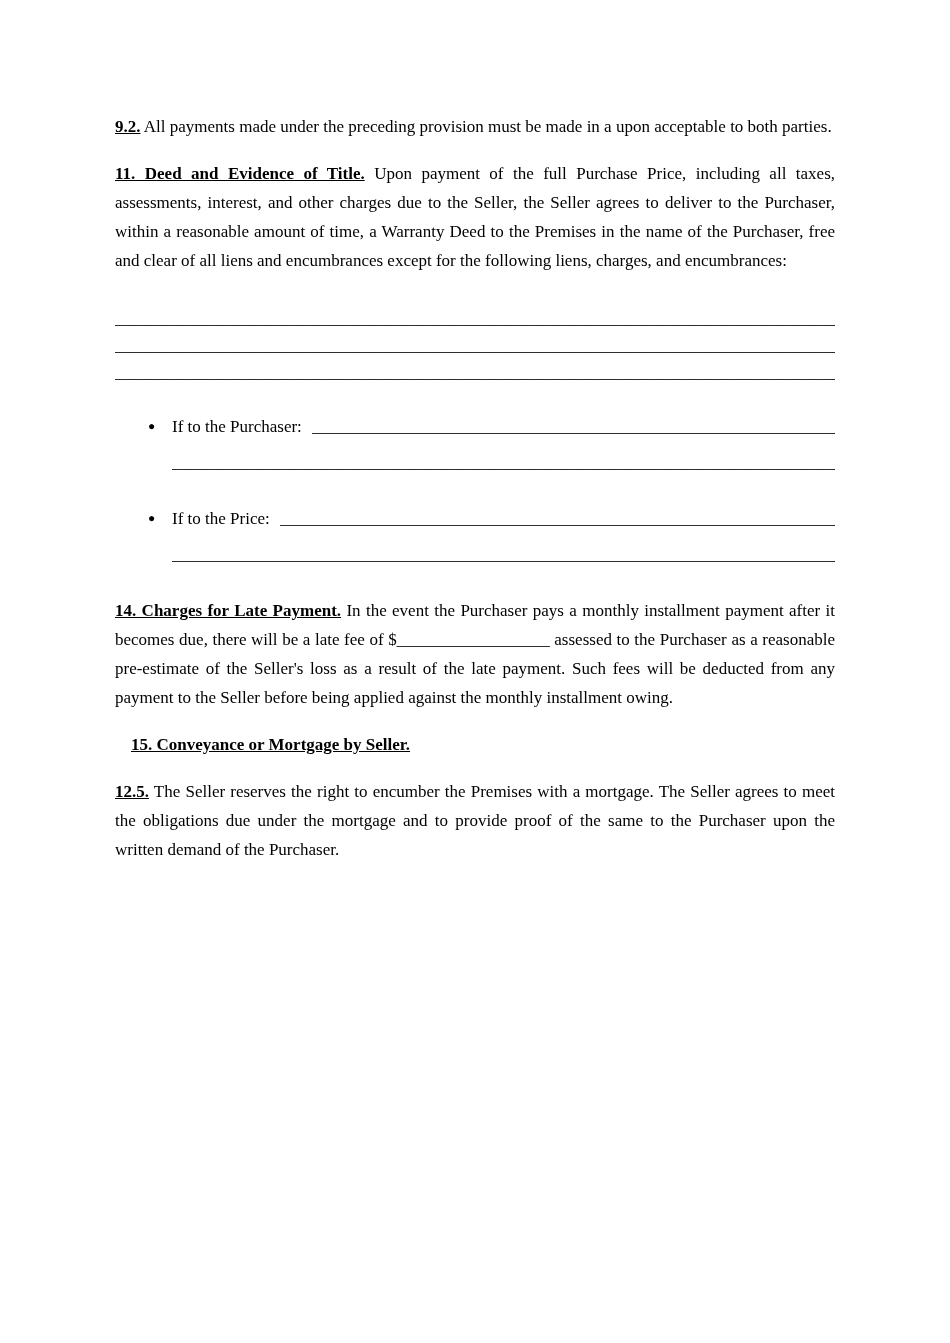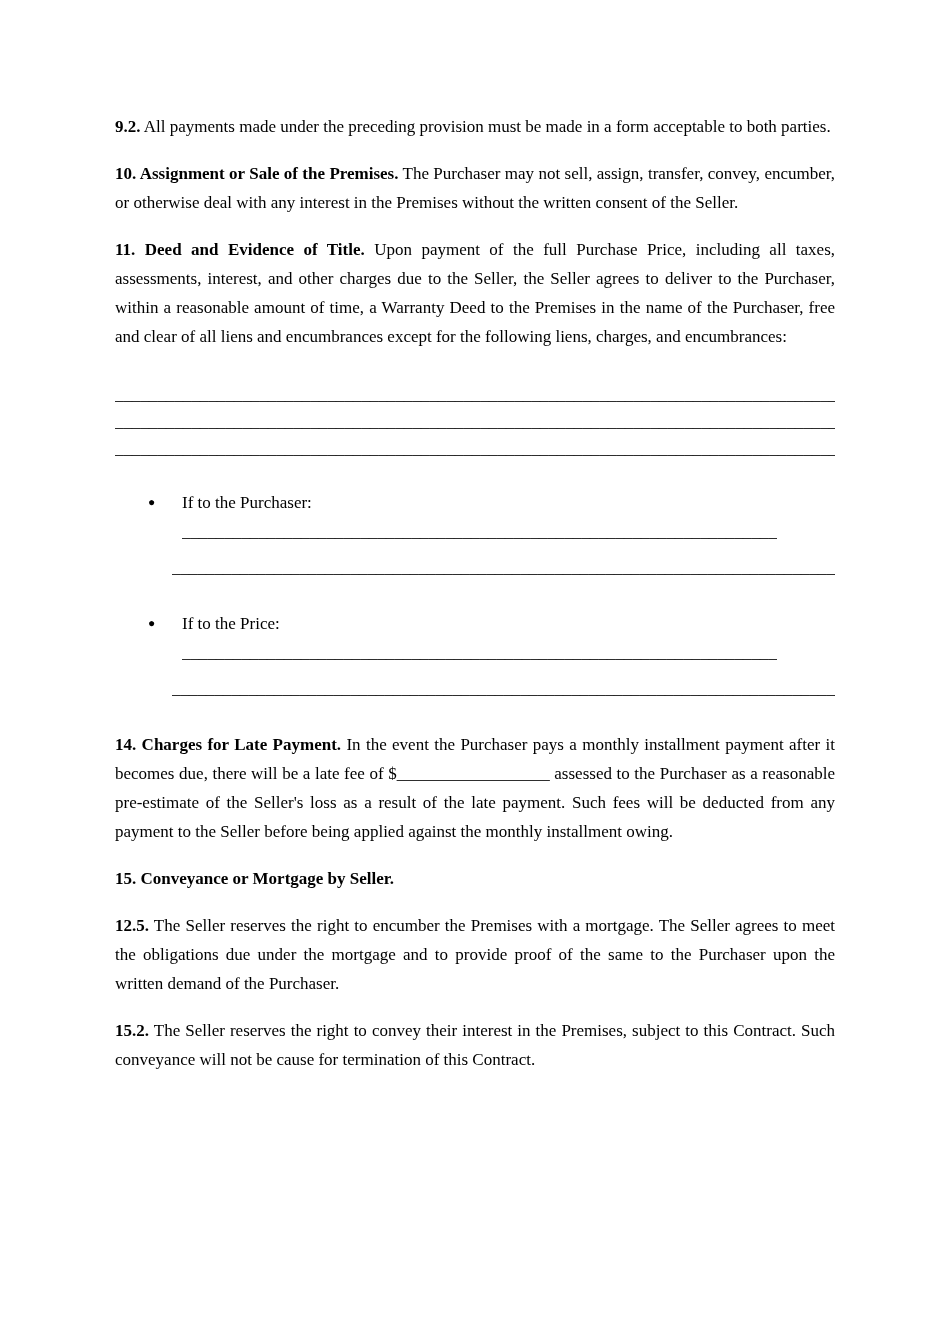--- a/index.html
+++ b/index.html
@@ -16,21 +16,21 @@
     height: 1343px;
     padding: 112px 115px 0 115px;
     background: #ffffff;
   }
   p.clause {
     font-size: 17px;
     line-height: 29px;
     text-align: justify;
     margin-bottom: 18px;
   }
-  p.clause .lead { font-weight: bold; }
+  p.clause .lead { font-weight: bold; text-decoration: underline; }
   .blank-group {
     margin: 30px 0 26px 0;
   }
   .blank-line {
     display: block;
     width: 100%;
     white-space: nowrap;
     overflow: hidden;
     font-size: 17px;
     line-height: 27px;
@@ -48,41 +48,39 @@
     flex-shrink: 0;
     font-size: 12px;
     line-height: 29px;
   }
   .notice-body { flex: 1; min-width: 0; }
   .notice-row {
     display: flex;
     align-items: baseline;
     font-size: 17px;
     line-height: 29px;
-    flex-direction: column;
   }
   .notice-label { flex-shrink: 0; }
   .inline-blank {
     flex: 1;
     min-width: 0;
     overflow: hidden;
     white-space: nowrap;
     margin-left: 10px;
   }
   .notice-blank2 { margin-top: 8px; }
-  .section-heading { margin-bottom: 18px; }
+  .section-heading { margin-bottom: 18px; margin-left: 16px; }
 </style>
 </head>
 <body>
 
 <div class="page">
 
-  <p class="clause"><strong class="lead">9.2.</strong> <span>All payments made under the preceding provision must be made in a form acceptable to both parties.</span></p>
+  <p class="clause"><strong class="lead">9.2.</strong> <span>All payments made under the preceding provision must be made in a upon acceptable to both parties.</span></p>
 
-  <p class="clause"><strong class="lead">10. Assignment or Sale of the Premises.</strong> <span>The Purchaser may not sell, assign, transfer, convey, encumber, or otherwise deal with any interest in the Premises without the written consent of the Seller.</span></p>
 
   <p class="clause"><strong class="lead">11. Deed and Evidence of Title.</strong> <span>Upon payment of the full Purchase Price, including all taxes, assessments, interest, and other charges due to the Seller, the Seller agrees to deliver to the Purchaser, within a reasonable amount of time, a Warranty Deed to the Premises in the name of the Purchaser, free and clear of all liens and encumbrances except for the following liens, charges, and encumbrances:</span></p>
 
   <div class="blank-group">
     <div class="blank-line">__________________________________________________________________________________________</div>
     <div class="blank-line">__________________________________________________________________________________________</div>
     <div class="blank-line">__________________________________________________________________________________________</div>
   </div>
 
 
@@ -112,15 +110,14 @@
     </div>
 
   </div>
 
   <p class="clause"><strong class="lead">14. Charges for Late Payment.</strong> <span>In the event the Purchaser pays a monthly installment payment after it becomes due, there will be a late fee of $__________________ assessed to the Purchaser as a reasonable pre-estimate of the Seller's loss as a result of the late payment. Such fees will be deducted from any payment to the Seller before being applied against the monthly installment owing.</span></p>
 
   <p class="clause section-heading"><strong class="lead">15. Conveyance or Mortgage by Seller.</strong></p>
 
   <p class="clause"><strong class="lead">12.5.</strong> <span>The Seller reserves the right to encumber the Premises with a mortgage. The Seller agrees to meet the obligations due under the mortgage and to provide proof of the same to the Purchaser upon the written demand of the Purchaser.</span></p>
 
-  <p class="clause"><strong class="lead">15.2.</strong> <span>The Seller reserves the right to convey their interest in the Premises, subject to this Contract. Such conveyance will not be cause for termination of this Contract.</span></p>
 
 </div>
 
 </body></html>

